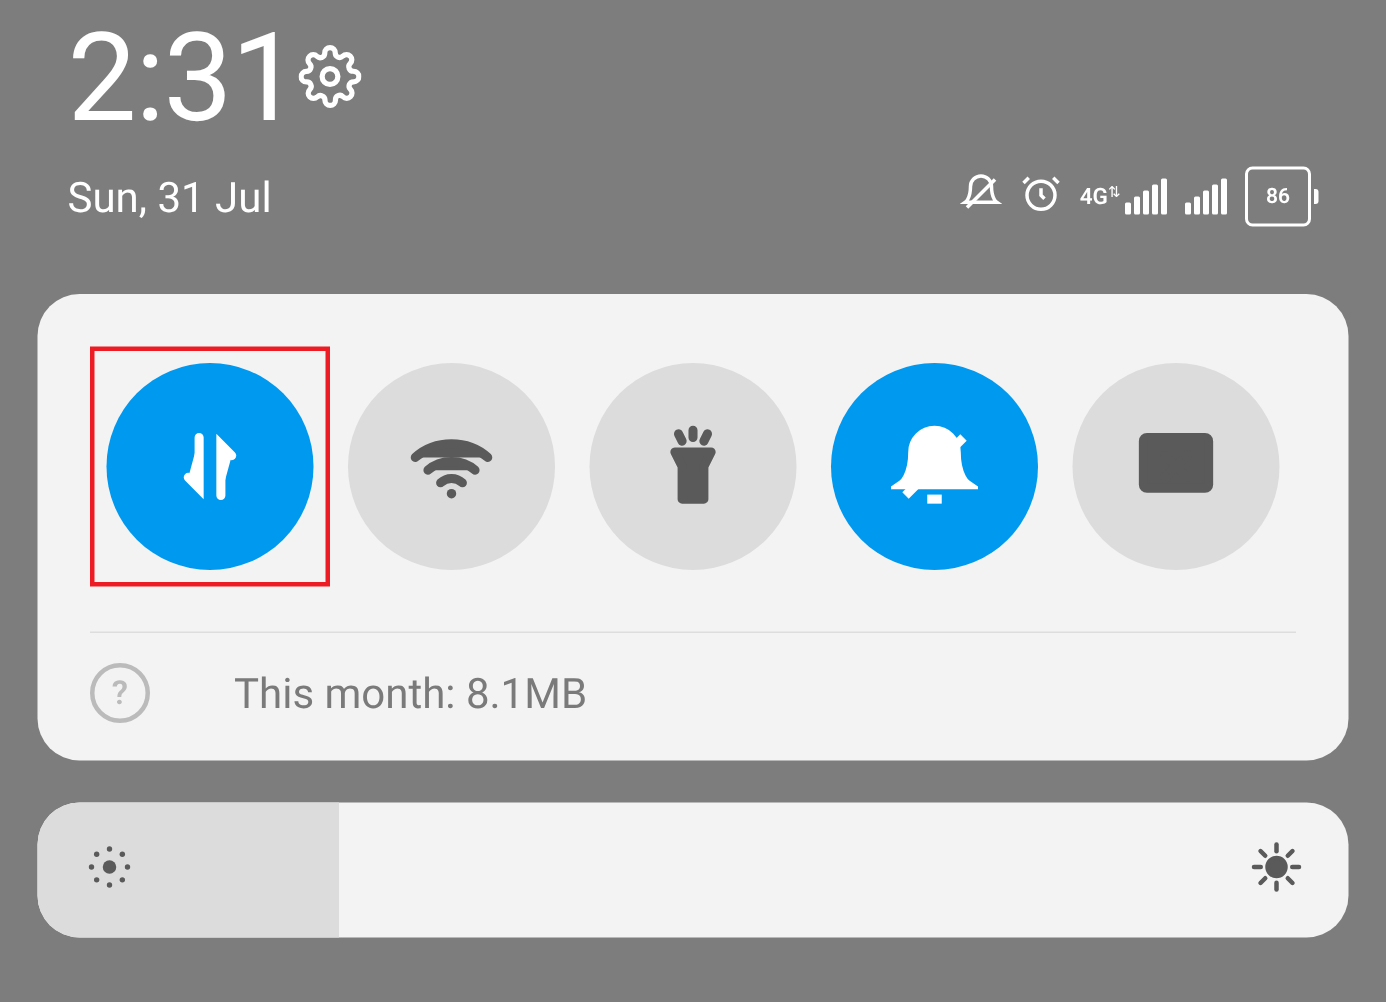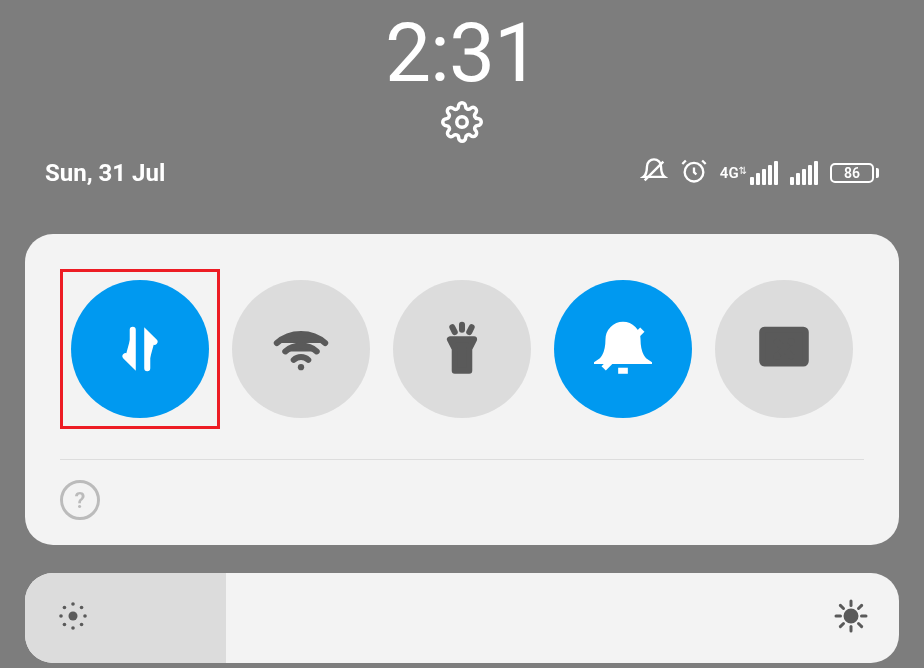--- a/index.html
+++ b/index.html
@@ -16,36 +16,35 @@
     }
     .status-header {
       padding: 0 45px;
       color: #fff;
     }
     .time-row {
       display: flex;
       justify-content: flex-start;
       align-items: center;
       padding-top: 5px;
-      flex-direction: column;
     }
     .time {
       font-size: 82px;
       font-weight: 400;
       letter-spacing: -1px;
     }
     .date-row {
       display: flex;
       justify-content: space-between;
       align-items: center;
       margin-top: 10px;
     }
     .date {
-      font-size: 24px;
-      font-weight: 700;
+      font-size: 28px;
+      font-weight: 400;
     }
     .status-icons {
       display: flex;
       align-items: center;
       gap: 12px;
     }
     .gear-icon svg {
       width: 42px;
       height: 42px;
     }
@@ -73,21 +72,21 @@
     .signal-bars span:nth-child(3) { height: 16px; }
     .signal-bars span:nth-child(4) { height: 20px; }
     .signal-bars span:nth-child(5) { height: 24px; }
     .battery {
       display: flex;
       align-items: center;
       gap: 2px;
     }
     .battery-body {
       width: 44px;
-      height: 20px;
+      height: 40px;
       border: 2px solid #fff;
       border-radius: 5px;
       display: flex;
       align-items: center;
       justify-content: center;
       font-size: 14px;
       font-weight: 600;
       position: relative;
     }
     .battery-tip {
@@ -308,20 +307,21 @@
           <path d="M9 15l6-6M9 9l1.5 1.5M13.5 13.5L15 15" stroke-linecap="round"></path>
           <circle cx="9" cy="15" r="1.5" stroke="none"></circle>
           <circle cx="15" cy="9" r="1.5" stroke="none"></circle>
         </svg>
       </div>
     </div>
   </div>
   <div class="usage-row">
     <div class="usage-icon">?</div>
     <span style="width:20px"></span>
+    <span>This month: 8.1MB</span>
   </div>
 </div>
 
 <div class="brightness-panel">
   <div class="brightness-fill"></div>
   <div class="brightness-icon">
     <svg viewBox="0 0 24 24" fill="#5a5a5a">
       <circle cx="12" cy="12" r="3"></circle>
       <circle cx="12" cy="4" r="1.2"></circle>
       <circle cx="12" cy="20" r="1.2"></circle>

